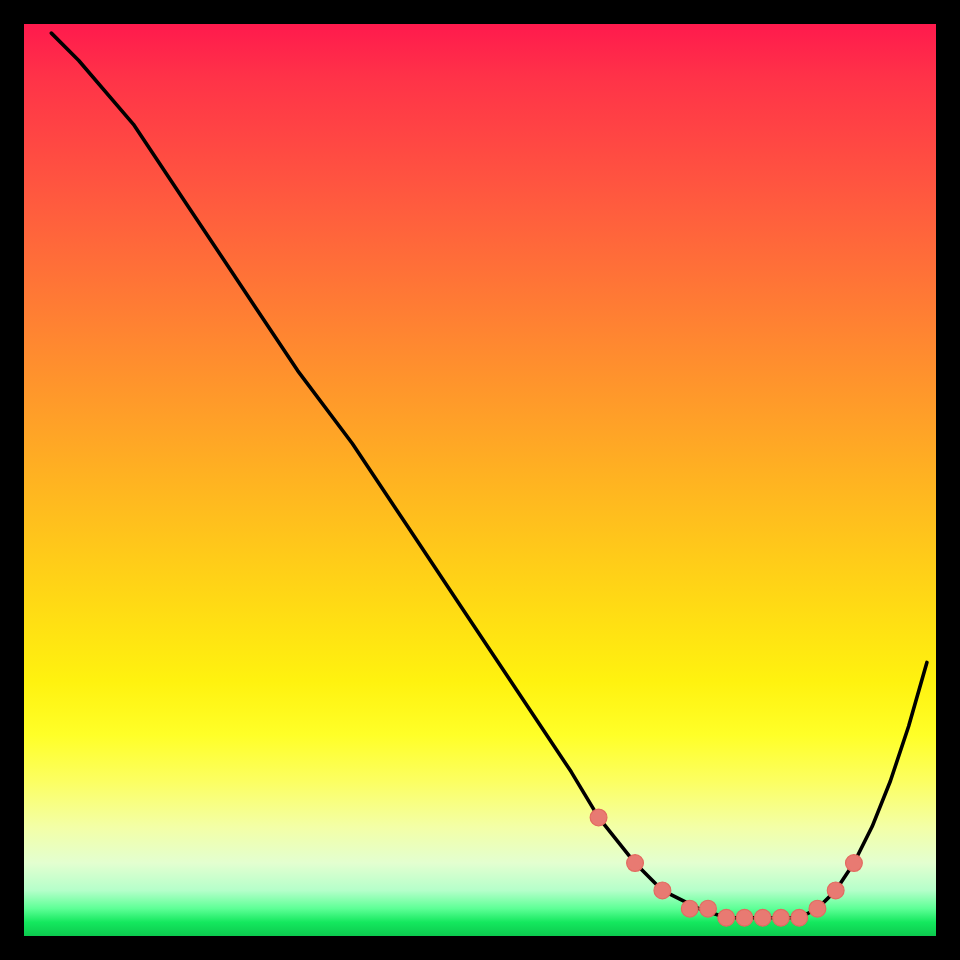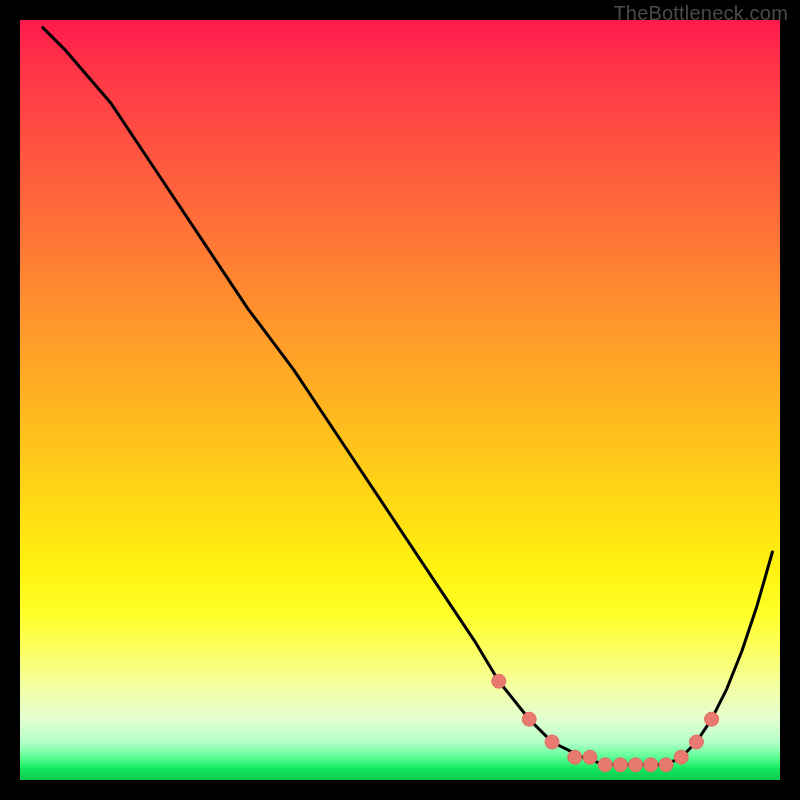--- a/index.html
+++ b/index.html
@@ -94,15 +94,14 @@
           <circle cx="630.8" cy="744.8" r="7" class="marker"></circle>
           <circle cx="646.0" cy="744.8" r="7" class="marker"></circle>
           <circle cx="661.2" cy="737.2" r="7" class="marker"></circle>
           <circle cx="676.4" cy="722.0" r="7" class="marker"></circle>
           <circle cx="691.6" cy="699.2" r="7" class="marker"></circle>
         </g>
     </svg>
 
   </div>
 
-  <div class="attribution">TheBottleneck.com</div>
 
 </div>
 
 </body></html>

